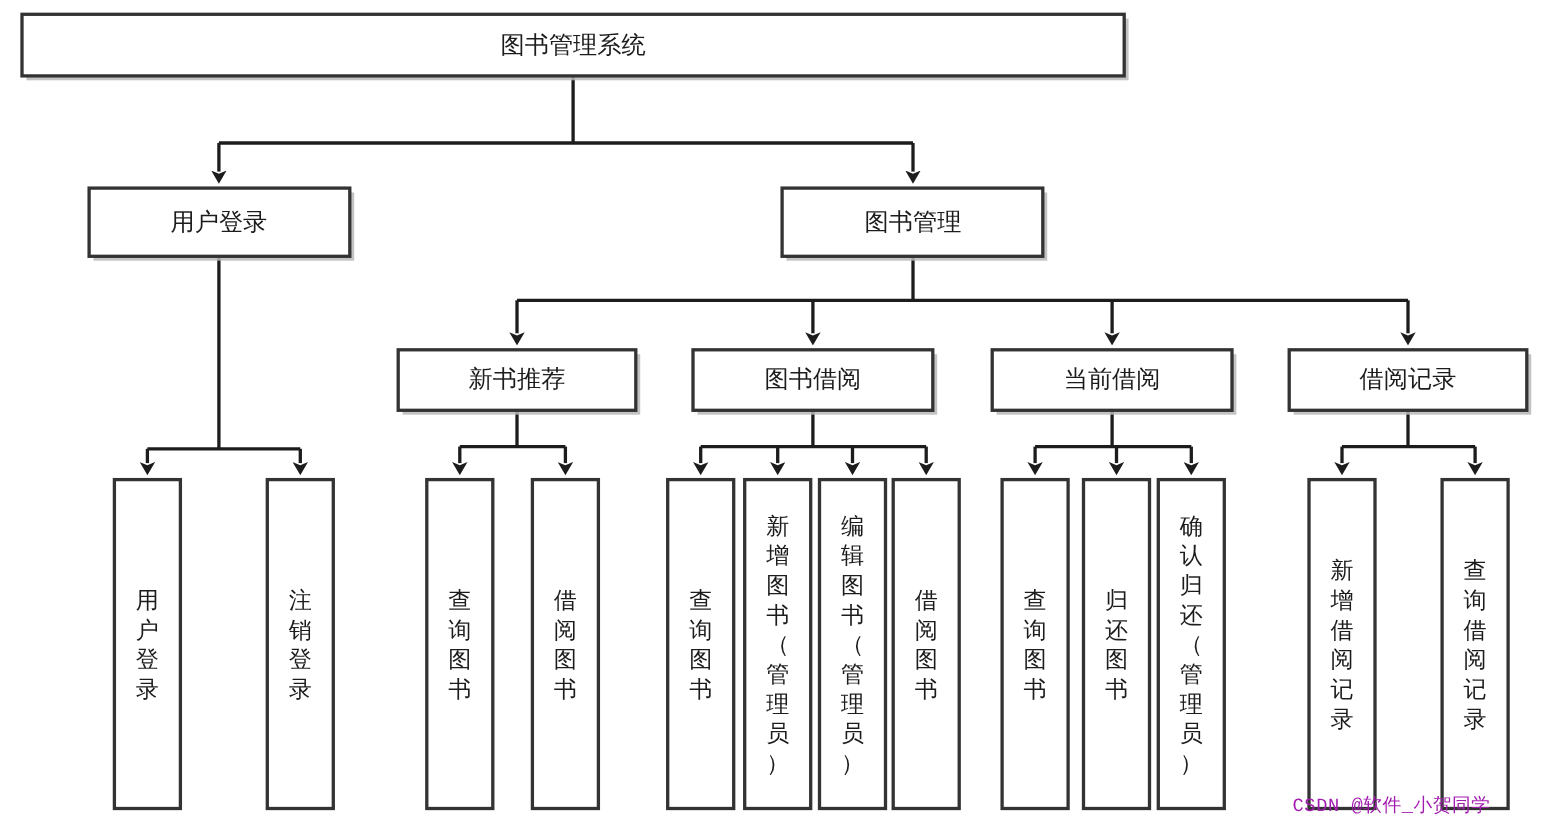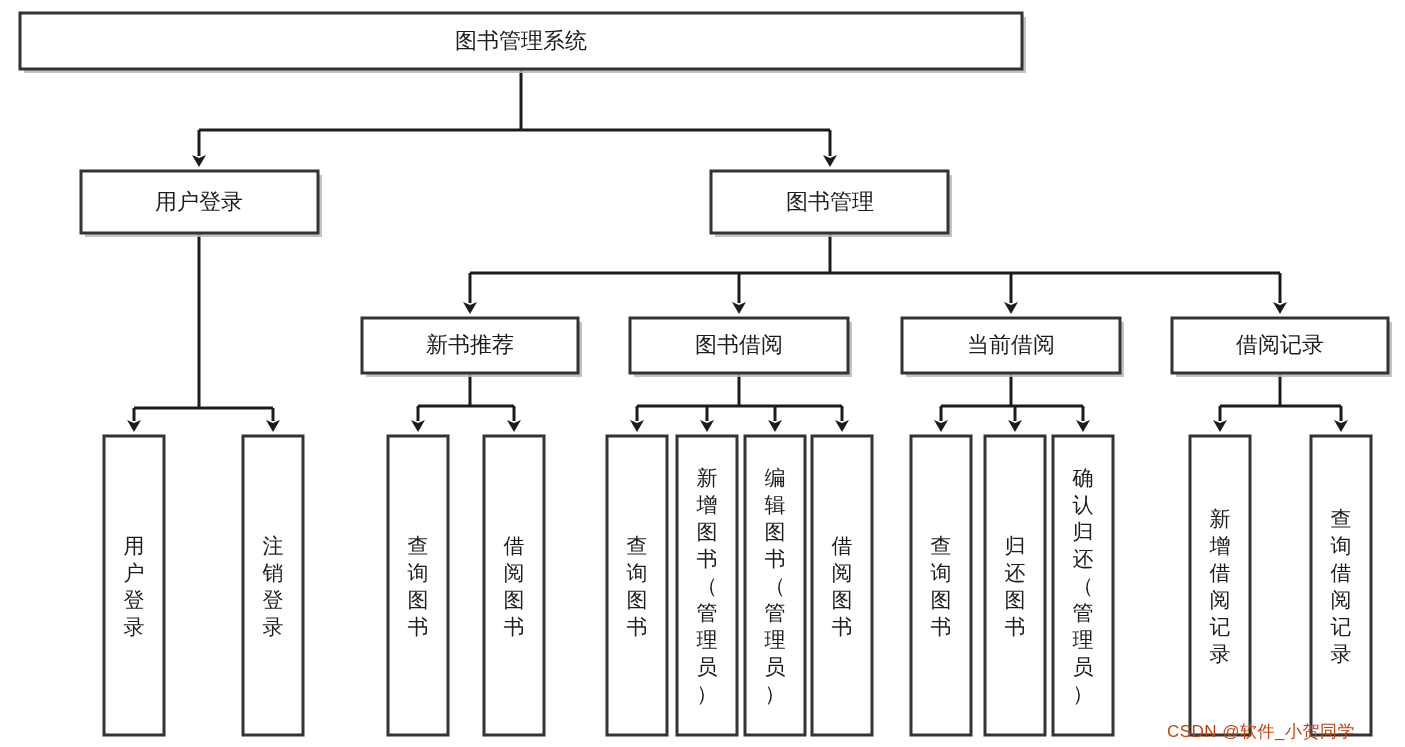--- a/index.html
+++ b/index.html
@@ -51,23 +51,23 @@
   .node-label-v {
     font-family: "DejaVu Sans", "Liberation Sans", sans-serif;
     font-size: 21px;
     fill: #1c1c1c;
     text-anchor: middle;
   }
   .watermark {
     position: absolute;
     right: 8px;
     bottom: 4px;
-    font-family: Liberation Sans, sans-serif;
+    font-family: Liberation Mono, monospace;
     font-size: 17px;
-    color: #c2410c;
+    color: #a21caf;
     white-space: nowrap;
     letter-spacing: 0.5px;
     user-select: none;
   }
 </style>
 </head>
 <body>
 
 <div id="diagram-root">
   <svg width="1405" height="747" viewBox="0 0 1405 747" xmlns="http://www.w3.org/2000/svg">

